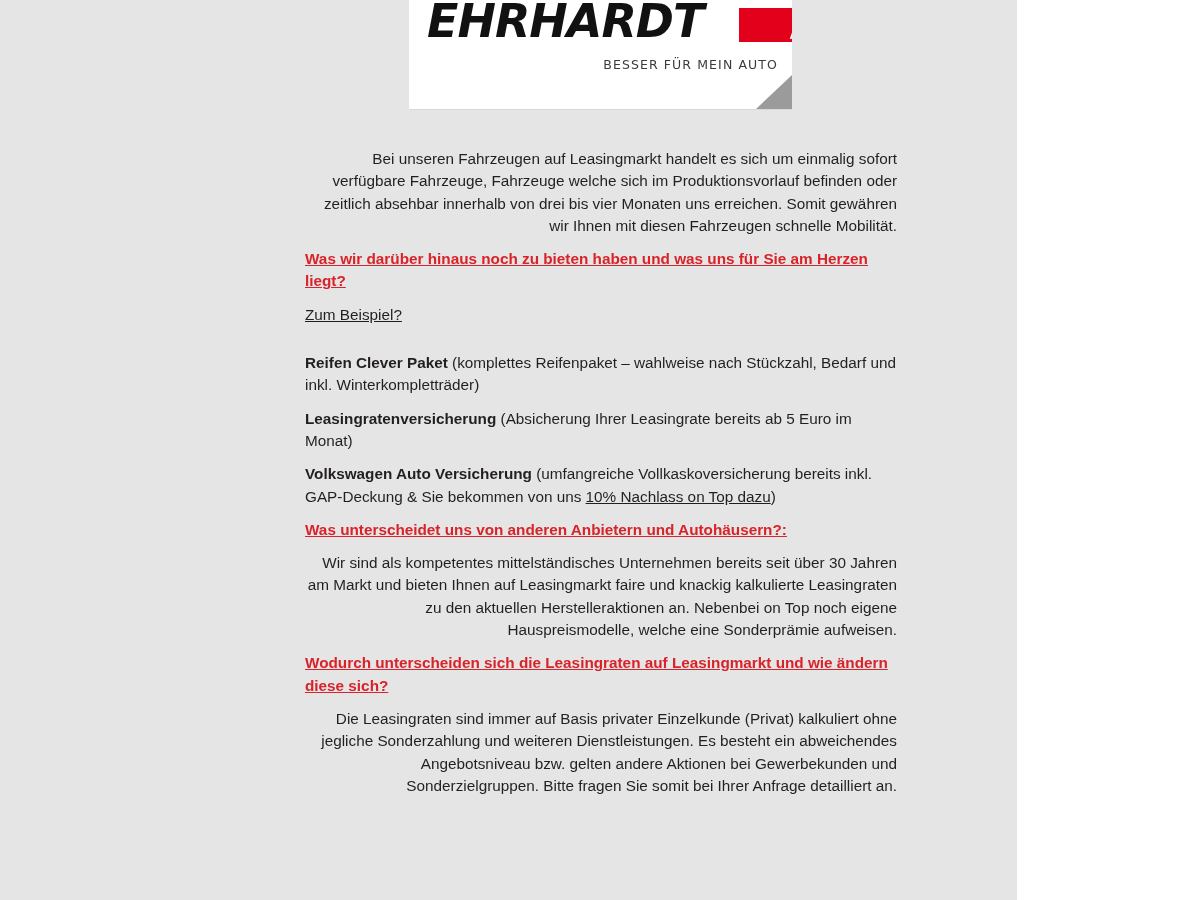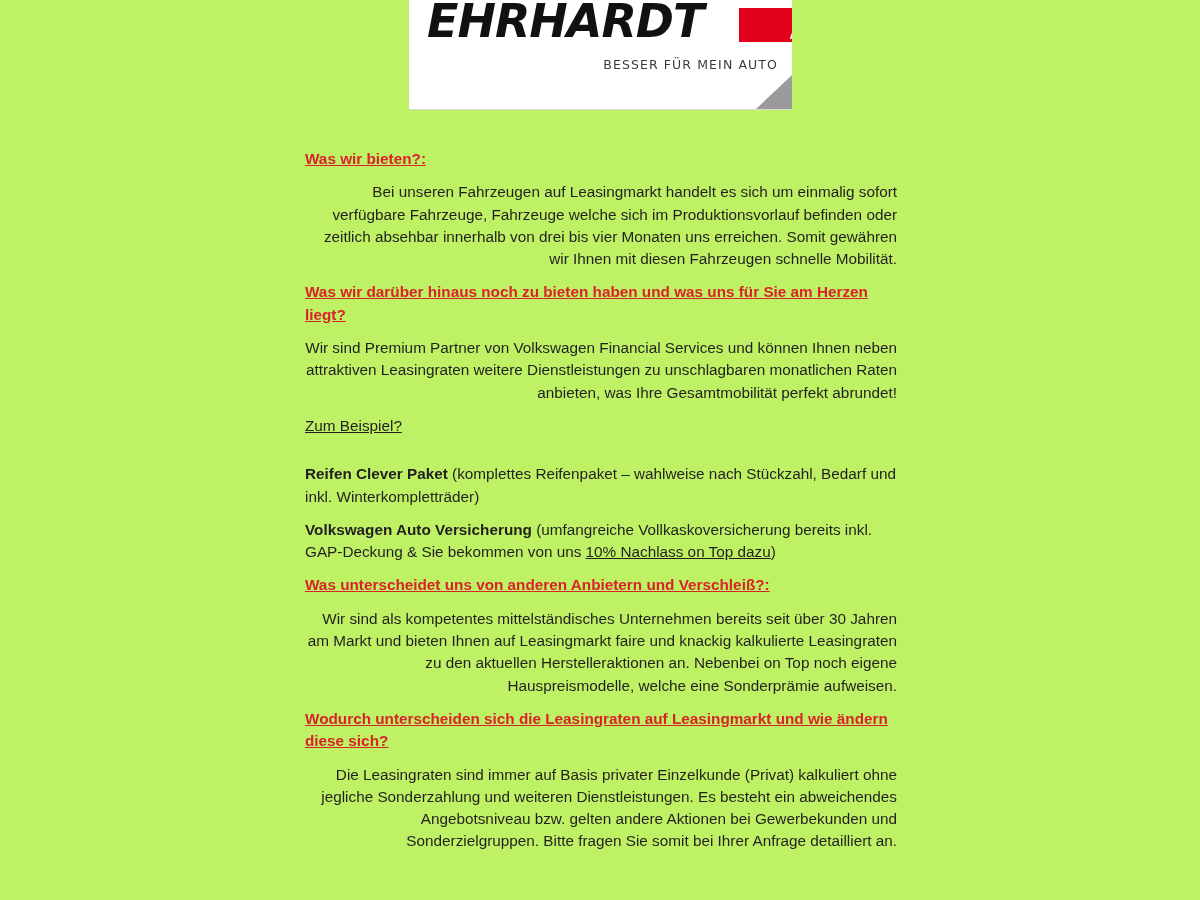--- a/index.html
+++ b/index.html
@@ -9,23 +9,23 @@
   }
   body {
     width: 1200px;
     height: 900px;
     font-family: "Liberation Sans", sans-serif;
     color: #1a1a1a;
     overflow: hidden;
   }
   .page {
     position: relative;
-    width: 1200px;
+    width: 1017px;
     height: 900px;
-    background: #bef264;
+    background: #e5e5e5;
   }
 
   
   .logo-wrap {
     position: absolute;
     left: 409px;
     top: -10px;
     width: 383px;
     height: 120px;
     overflow: hidden;
@@ -135,34 +135,33 @@
       <div class="logo-badge">
         <span>AG</span>
       </div>
       <div class="logo-tagline">BESSER FÜR MEIN AUTO</div>
       <div class="logo-corner"></div>
     </div>
   </div>
 
   <div class="content">
 
-    <div class="heading-red">Was wir bieten?:</div>
     <p class="para">Bei unseren Fahrzeugen auf Leasingmarkt handelt es sich um einmalig sofort verfügbare Fahrzeuge, Fahrzeuge welche sich im Produktionsvorlauf befinden oder zeitlich absehbar innerhalb von drei bis vier Monaten uns erreichen. Somit gewähren wir Ihnen mit diesen Fahrzeugen schnelle Mobilität.</p>
 
     <div class="heading-red">Was wir darüber hinaus noch zu bieten haben und was uns für Sie am Herzen liegt?</div>
-    <p class="para">Wir sind Premium Partner von Volkswagen Financial Services und können Ihnen neben attraktiven Leasingraten weitere Dienstleistungen zu unschlagbaren monatlichen Raten anbieten, was Ihre Gesamtmobilität perfekt abrundet!</p>
 
     <div class="heading-plain">Zum Beispiel?</div>
 
 
     <p class="item"><b>Reifen Clever Paket</b><span> (komplettes Reifenpaket – wahlweise nach Stückzahl, Bedarf und inkl. Winterkompletträder)</span></p>
 
+    <p class="item"><b>Leasingratenversicherung</b><span> (Absicherung Ihrer Leasingrate bereits ab 5 Euro im Monat)</span></p>
 
     <p class="item"><b>Volkswagen Auto Versicherung</b><span> (umfangreiche Vollkaskoversicherung bereits inkl. GAP-Deckung &amp; Sie bekommen von uns </span><span class="ul-inline">10% Nachlass on Top dazu</span><span>)</span></p>
 
-    <div class="heading-red">Was unterscheidet uns von anderen Anbietern und Verschleiß?:</div>
+    <div class="heading-red">Was unterscheidet uns von anderen Anbietern und Autohäusern?:</div>
     <p class="para">Wir sind als kompetentes mittelständisches Unternehmen bereits seit über 30 Jahren am Markt und bieten Ihnen auf Leasingmarkt faire und knackig kalkulierte Leasingraten zu den aktuellen Herstelleraktionen an. Nebenbei on Top noch eigene Hauspreismodelle, welche eine Sonderprämie aufweisen.</p>
 
     <div class="heading-red">Wodurch unterscheiden sich die Leasingraten auf Leasingmarkt und wie ändern diese sich?</div>
     <p class="para">Die Leasingraten sind immer auf Basis privater Einzelkunde (Privat) kalkuliert ohne jegliche Sonderzahlung und weiteren Dienstleistungen. Es besteht ein abweichendes Angebotsniveau bzw. gelten andere Aktionen bei Gewerbekunden und Sonderzielgruppen. Bitte fragen Sie somit bei Ihrer Anfrage detailliert an.</p>
 
   </div>
 </div>
 
 </body></html>

